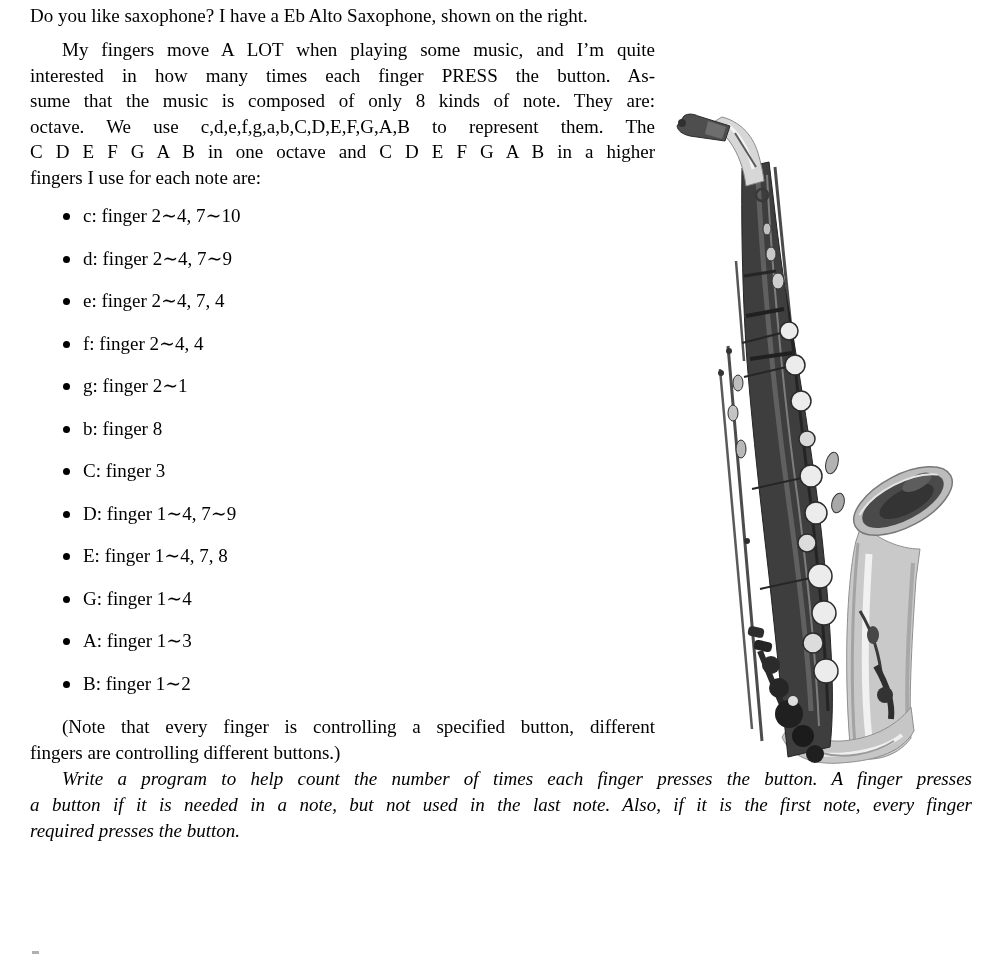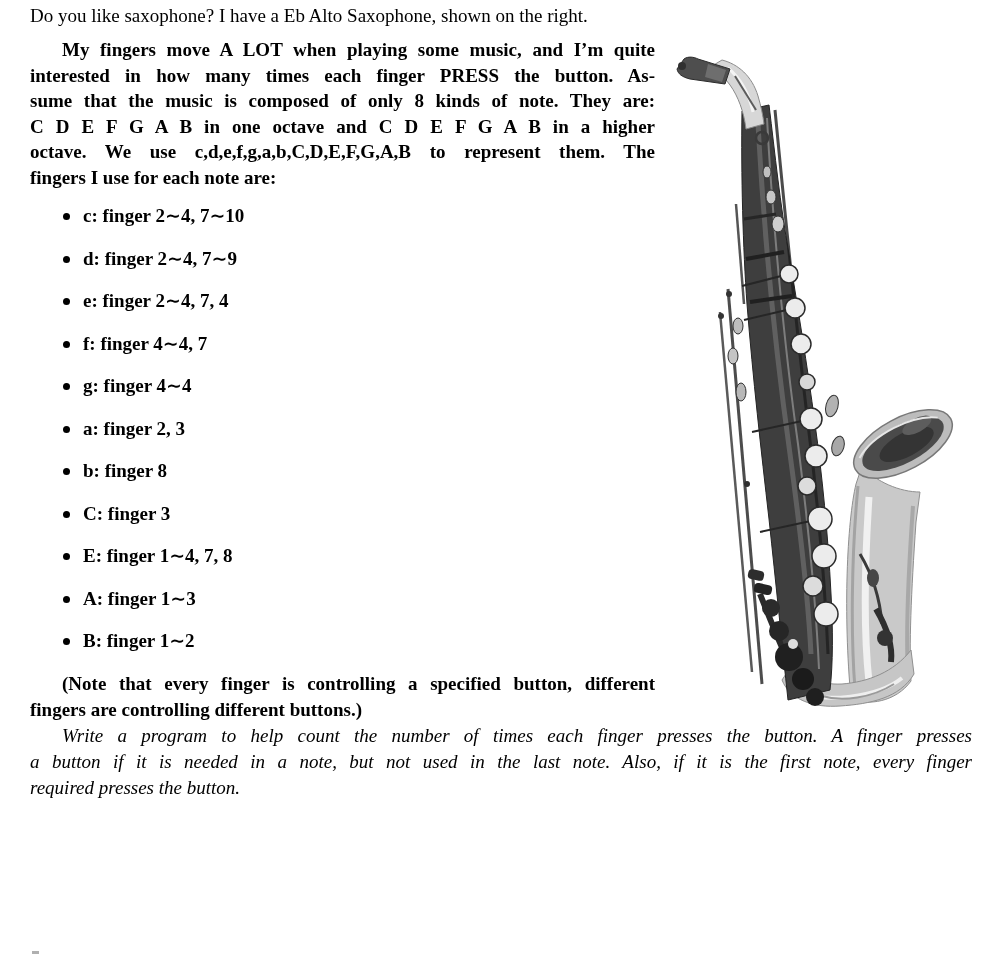--- a/index.html
+++ b/index.html
@@ -8,21 +8,21 @@
     background: #ffffff; color: #000000;
     font-family: "Liberation Serif", "DejaVu Serif", serif;
     font-size: 19px;
     position: relative; overflow: hidden;
   }
   .page { padding: 3px 34px 0 30px; }
   .line { text-align: justify; text-align-last: justify; }
   .line.nostretch { text-align-last: left; }
   .indent { text-indent: 32px; }
   .intro { line-height: 26px; margin: 0 0 8px 0; }
-  .row { display: flex; align-items: flex-start; font-weight: bold; }
+  .row { display: flex; align-items: flex-end; }
   .leftcol { width: 625px; flex: none; }
   .para { line-height: 25.5px; }
   .figure { margin-left: auto; margin-top: 17px; width: 300px; height: 655px; flex: none; }
   ul.fingering { list-style: none; margin: 13px 0 17px 0; padding: 0; }
   ul.fingering li { display: flex; line-height: 26px; margin-bottom: 16.5px; }
   .dot { width: 7px; height: 7px; border-radius: 50%; background: #000;
          margin: 10px 13px 0 33px; flex: none; }
   .note { margin-top: 15px; line-height: 26px; }
   .task { margin-top: 0; line-height: 26px; font-style: italic; }
   .artifact { position: absolute; left: 32px; top: 951px; width: 7px; height: 3px; background: #b0b0b0; }
@@ -34,61 +34,65 @@
 
   <div class="intro line nostretch">Do you like saxophone? I have a Eb Alto Saxophone, shown on the right.</div>
 
   <div class="row">
     <div class="leftcol">
 
       <div class="para">
         <div class="line indent">My fingers move A LOT when playing some music, and I’m quite</div>
         <div class="line">interested in how many times each finger PRESS the button. As-</div>
         <div class="line">sume that the music is composed of only 8 kinds of note. They are:</div>
+        <div class="line">octave. We use c,d,e,f,g,a,b,C,D,E,F,G,A,B to represent them. The</div>
         <div class="line">C D E F G A B in one octave and C D E F G A B in a higher</div>
-        <div class="line">octave. We use c,d,e,f,g,a,b,C,D,E,F,G,A,B to represent them. The</div>
         <div class="line nostretch">fingers I use for each note are:</div>
       </div>
 
       <ul class="fingering">
         <li>
             <span class="dot"></span>
             <span>c: finger 2∼4, 7∼10</span>
           </li>
         <li>
             <span class="dot"></span>
             <span>d: finger 2∼4, 7∼9</span>
           </li>
         <li>
             <span class="dot"></span>
             <span>e: finger 2∼4, 7, 4</span>
           </li>
         <li>
             <span class="dot"></span>
-            <span>f: finger 4∼4, 7</span>
-          </li>
-        <li>
-            <span class="dot"></span>
-            <span>g: finger 4∼4</span>
-          </li>
-        <li>
-            <span class="dot"></span>
-            <span>a: finger 2, 3</span>
+            <span>f: finger 2∼4, 4</span>
+          </li>
+        <li>
+            <span class="dot"></span>
+            <span>g: finger 2∼1</span>
           </li>
         <li>
             <span class="dot"></span>
             <span>b: finger 8</span>
           </li>
         <li>
             <span class="dot"></span>
             <span>C: finger 3</span>
           </li>
         <li>
             <span class="dot"></span>
+            <span>D: finger 1∼4, 7∼9</span>
+          </li>
+        <li>
+            <span class="dot"></span>
             <span>E: finger 1∼4, 7, 8</span>
+          </li>
+        <li>
+            <span class="dot"></span>
+            <span>G: finger 1∼4</span>
           </li>
         <li>
             <span class="dot"></span>
             <span>A: finger 1∼3</span>
           </li>
         <li>
             <span class="dot"></span>
             <span>B: finger 1∼2</span>
           </li>
       </ul>

